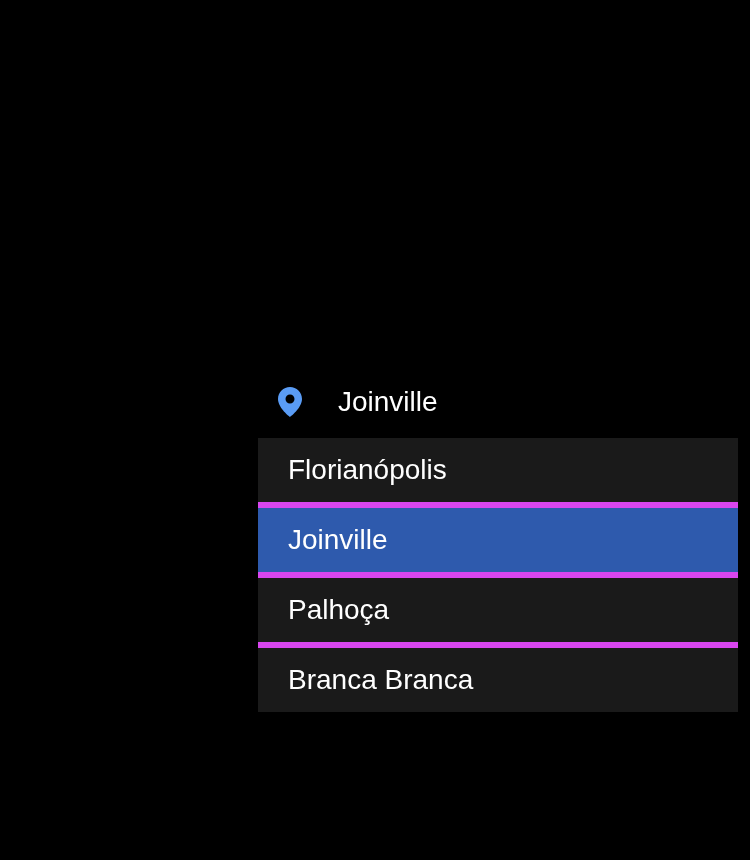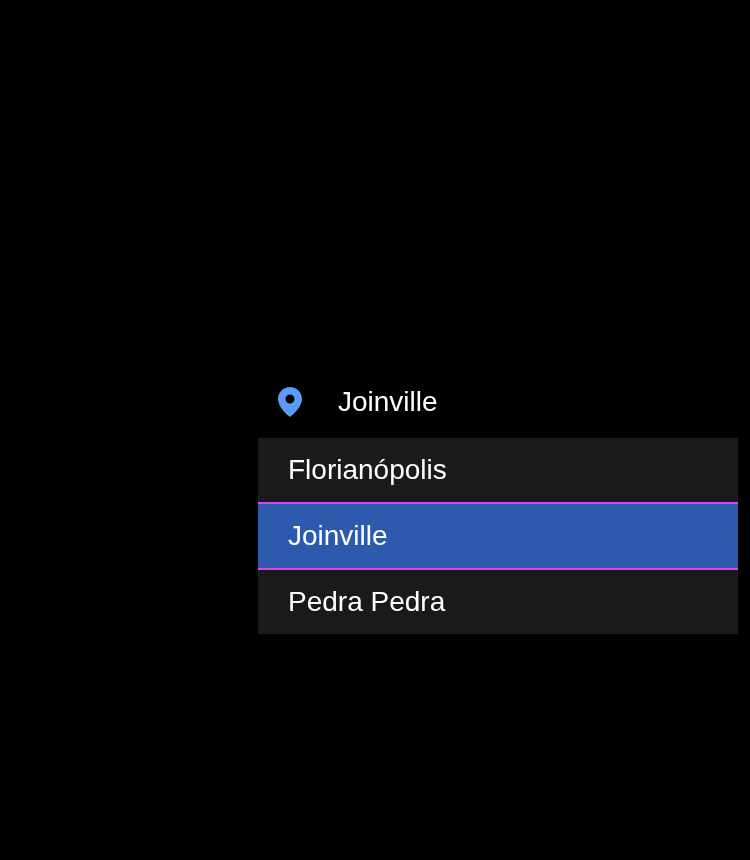--- a/index.html
+++ b/index.html
@@ -47,21 +47,21 @@
       background: #1a1a1a;
       width: 100%;
     }
     
     .dropdown-item {
       padding: 16px 30px;
       color: #ffffff;
       font-size: 28px;
       font-weight: 400;
       cursor: pointer;
-      border-bottom: 2px solid #d946ef;
+      border-bottom: 6px solid #d946ef;
     }
     
     .dropdown-item:last-child {
       border-bottom: none;
     }
     
     .dropdown-item.selected {
       background: #2e5aad;
     }
   </style>
@@ -79,16 +79,19 @@
   </div>
 
   <div class="dropdown-list">
     <div class="dropdown-item">
       <span>Florianópolis</span>
     </div>
     <div class="dropdown-item selected">
       <span>Joinville</span>
     </div>
     <div class="dropdown-item">
-      <span>Pedra Pedra</span>
+      <span>Palhoça</span>
+    </div>
+    <div class="dropdown-item">
+      <span>Branca Branca</span>
     </div>
   </div>
 </div>
 
 </body></html>

